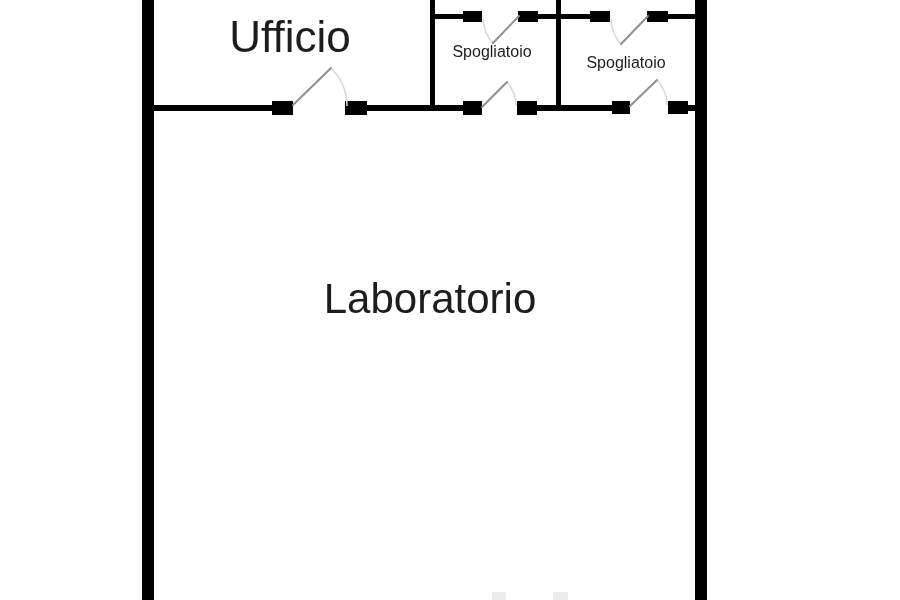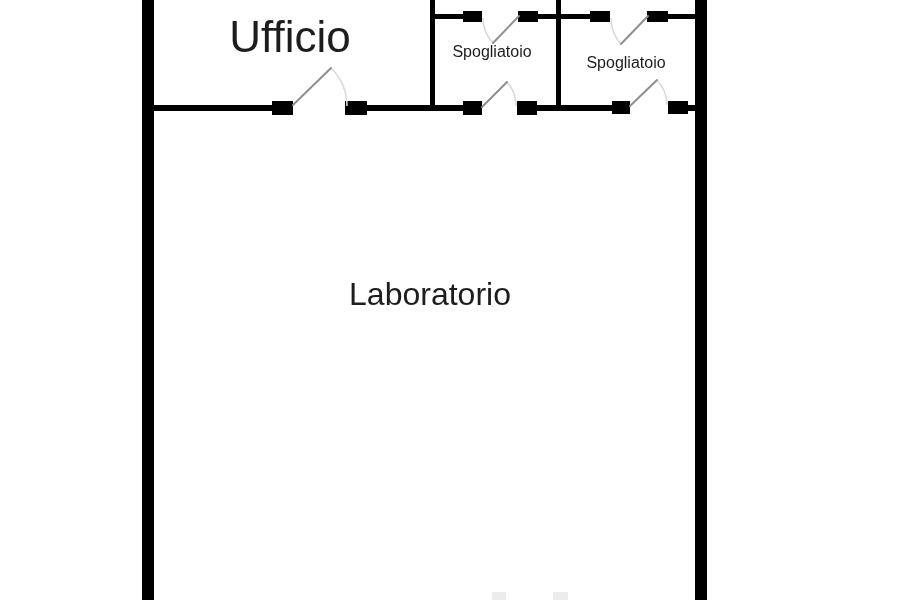--- a/index.html
+++ b/index.html
@@ -51,21 +51,21 @@
     fill:none;
   }
   .room-label{
     position:absolute;
     color:var(--text);
     white-space:nowrap;
     transform:translateX(-50%);
     line-height:1;
   }
   .label-lg{font-size:44px;}
-  .label-xl{font-size:32px;}
+  .label-xl{font-size:42px;}
   .label-sm{font-size:16px;}
 </style>
 </head>
 <body>
 
 <div class="canvas">
 
   <div class="wall" style="left:142px;top:0;width:12px;height:600px"></div>
   <div class="wall" style="left:695px;top:0;width:12px;height:600px"></div>
 

